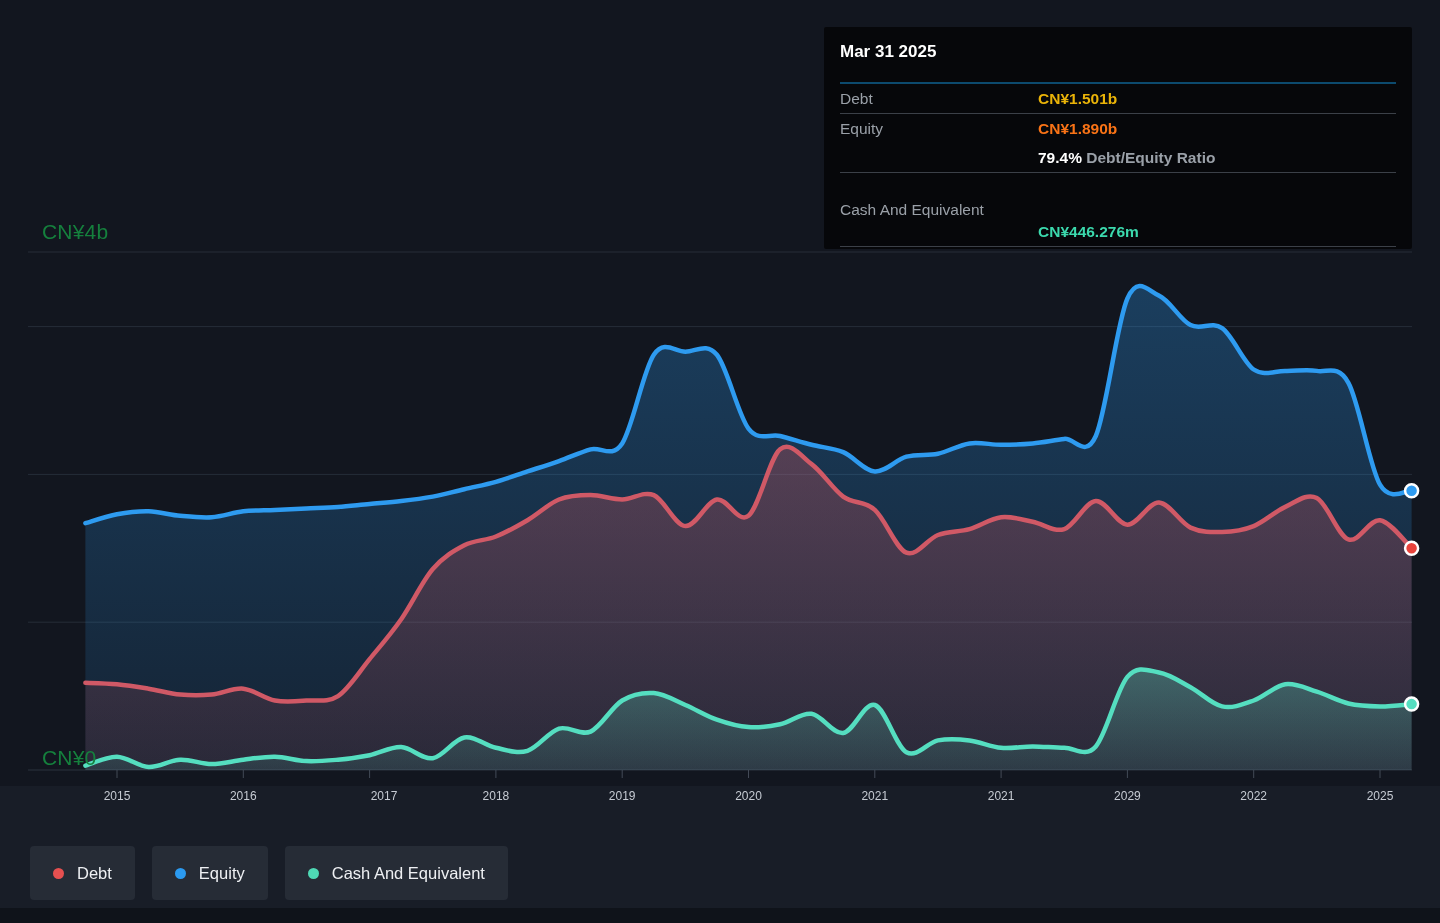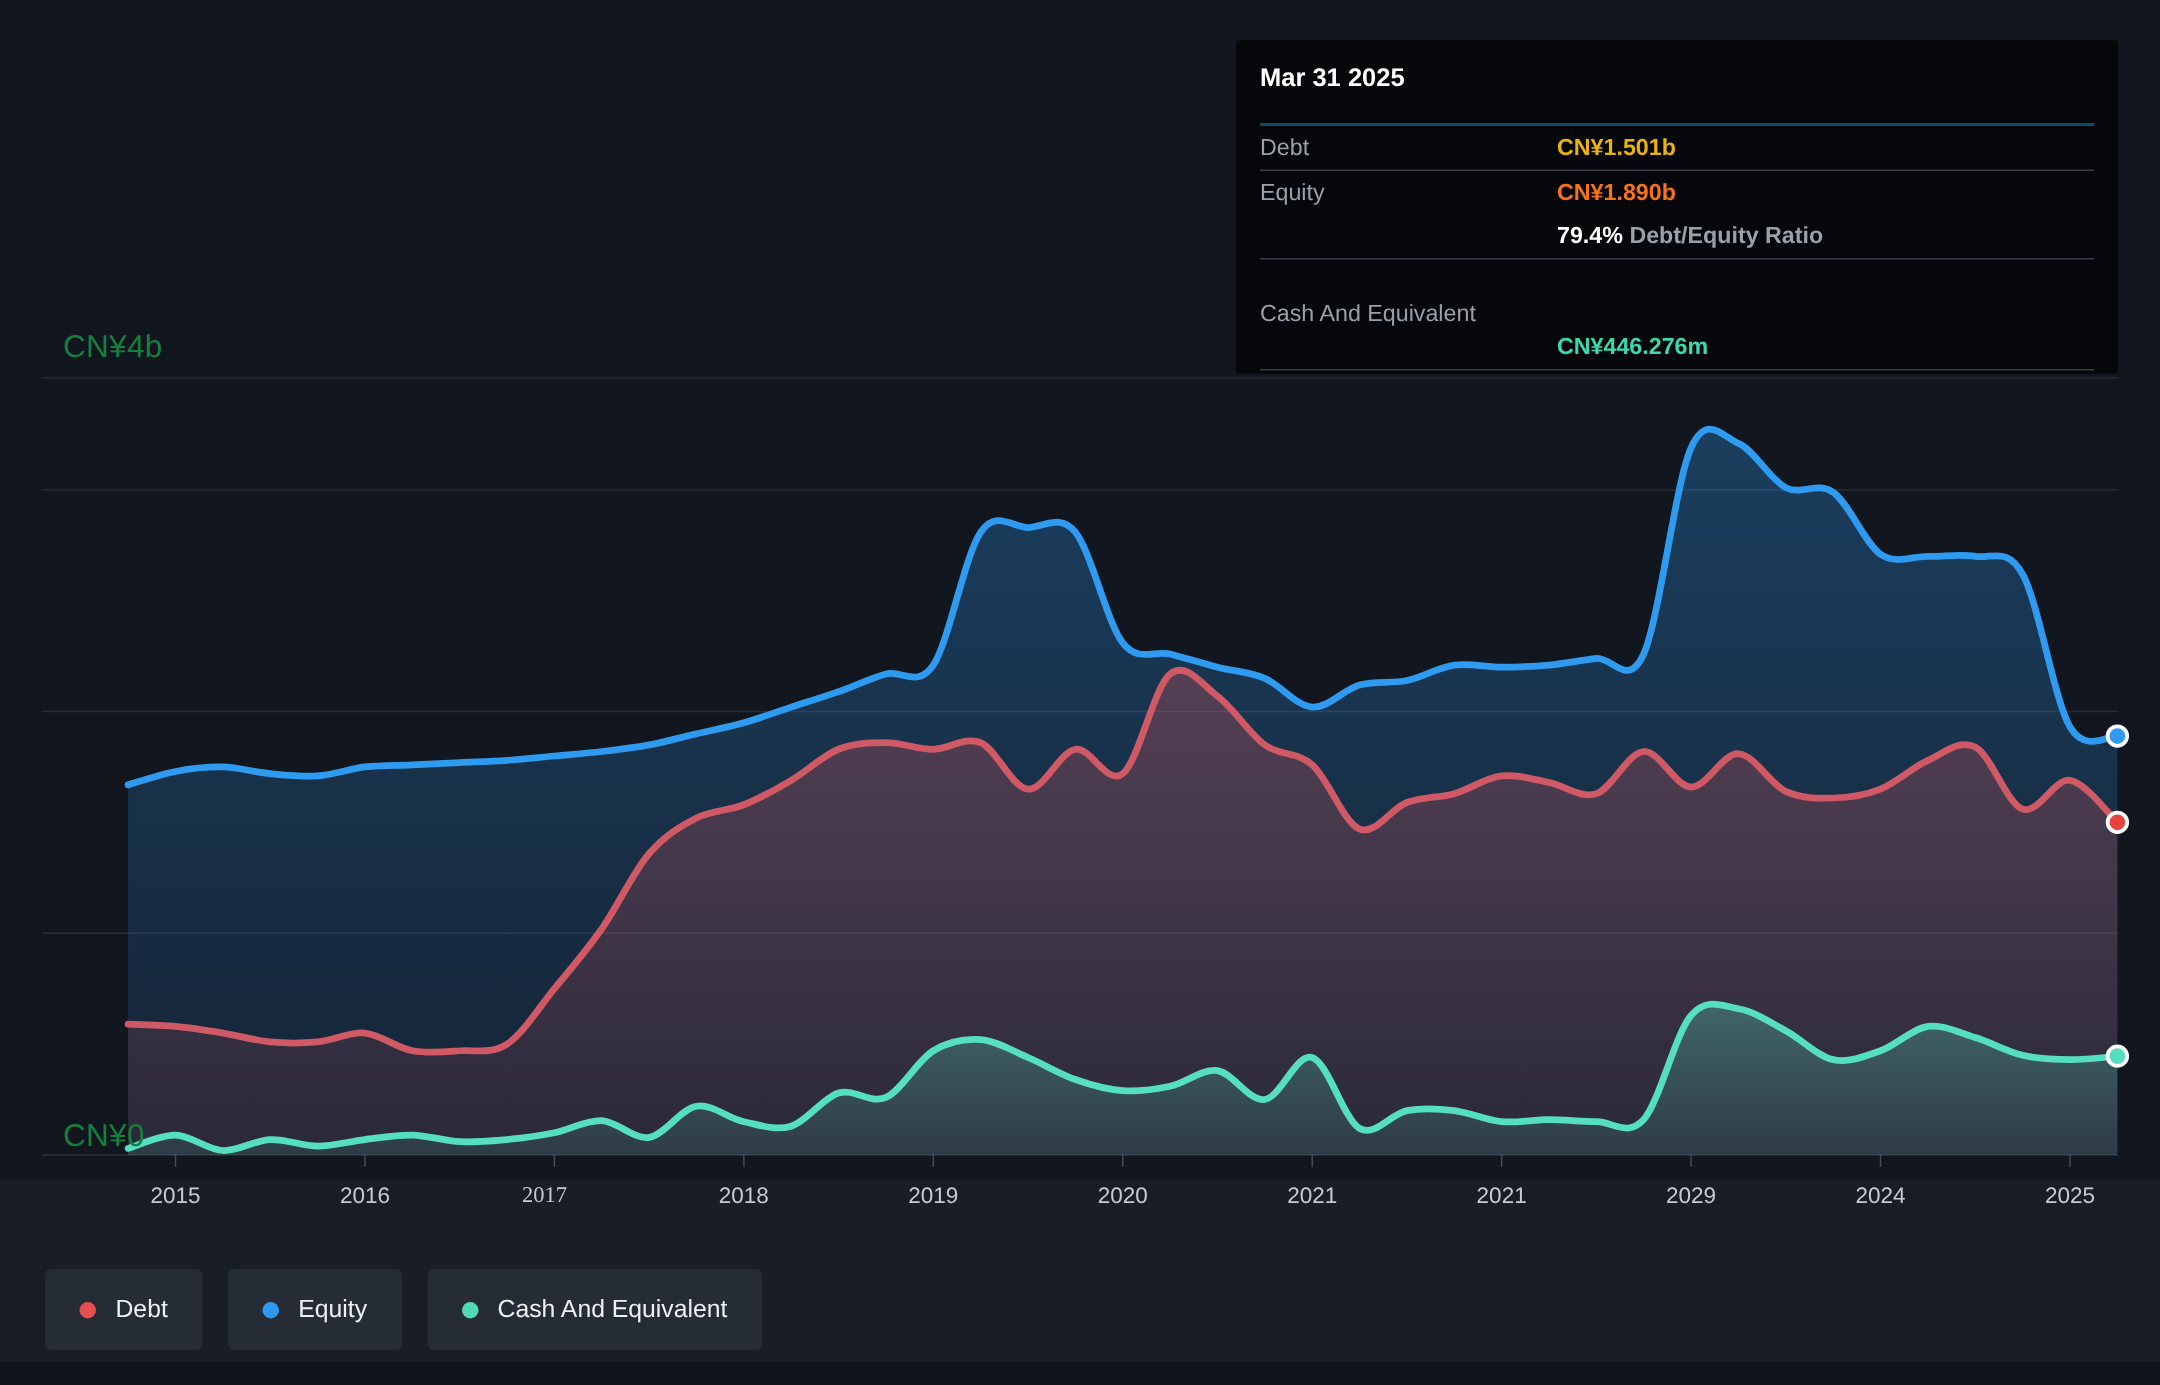--- a/index.html
+++ b/index.html
@@ -9,21 +9,21 @@
     font-family:"Liberation Sans", sans-serif;
     -webkit-font-smoothing:antialiased;
   }
   .bottom-strip{position:absolute;left:0;top:786px;width:1440px;height:122px;background:#181d27;z-index:0;}
   #chart-svg{position:absolute;left:0;top:0;z-index:1;}
   .overlay{position:absolute;z-index:2;}
   .y-label{color:#15803d;font-size:21px;letter-spacing:.2px;}
   #y-label-top{left:42px;top:220px;}
   #y-label-bottom{left:42px;top:746px;}
   #x-axis-labels{left:0;top:789px;width:1440px;height:24px;}
-  .x-label{position:absolute;width:70px;text-align:center;color:#c6cbd3;font-size:15px;}
+  .x-label{position:absolute;width:70px;text-align:center;color:#c6cbd3;font-size:12px;}
   
   #tooltip{
     left:824px;top:27px;width:588px;box-sizing:border-box;z-index:3;
     background:rgba(6,7,9,0.97);
     padding:11px 16px 2px 16px;border-radius:2px;
   }
   .tt-title{font-size:17px;font-weight:bold;color:#ffffff;padding:4px 0 20px 0;border-bottom:2px solid #0c4a6e;}
   .tt-row{display:flex;align-items:center;padding:6px 0;border-bottom:1px solid #3b4048;font-size:15.5px;line-height:17px;}
   .tt-row.no-sep{border-bottom:none;}
   .tt-label{width:198px;flex:0 0 198px;color:#9aa0a8;font-weight:normal;}
@@ -96,28 +96,28 @@
       <circle cx="1411.6" cy="704.1" r="6.5" fill="#55dec0" stroke="#ffffff" stroke-width="2.5"></circle>
     </g>
   </svg>
 
 <div class="overlay y-label" id="y-label-top">CN¥4b</div>
 <div class="overlay y-label" id="y-label-bottom">CN¥0</div>
 
 <div class="overlay" id="x-axis-labels">
     <span class="x-label" style="left: 82px;">2015</span>
     <span class="x-label" style="left: 208.3px;">2016</span>
-    <span class="x-label" style="left: 328px; font-family: Liberation Serif, serif;">2017</span>
+    <span class="x-label" style="left: 349px;">2017</span>
     <span class="x-label" style="left: 460.9px;">2018</span>
     <span class="x-label" style="left: 587.2px;">2019</span>
     <span class="x-label" style="left: 713.5px;">2020</span>
     <span class="x-label" style="left: 839.8px;">2021</span>
     <span class="x-label" style="left: 966.1px;">2021</span>
     <span class="x-label" style="left: 1092.4px;">2029</span>
-    <span class="x-label" style="left: 1218.7px;">2024</span>
+    <span class="x-label" style="left: 1218.7px;">2022</span>
     <span class="x-label" style="left: 1345px;">2025</span>
   </div>
 
 <div class="overlay" id="tooltip">
   <div class="tt-title">Mar 31 2025</div>
   <div id="tt-rows">
       <div class="tt-row">
         <span class="tt-label">Debt</span>
         <span class="tt-value" style="color: #eab308;">CN¥1.501b</span>
       </div>

